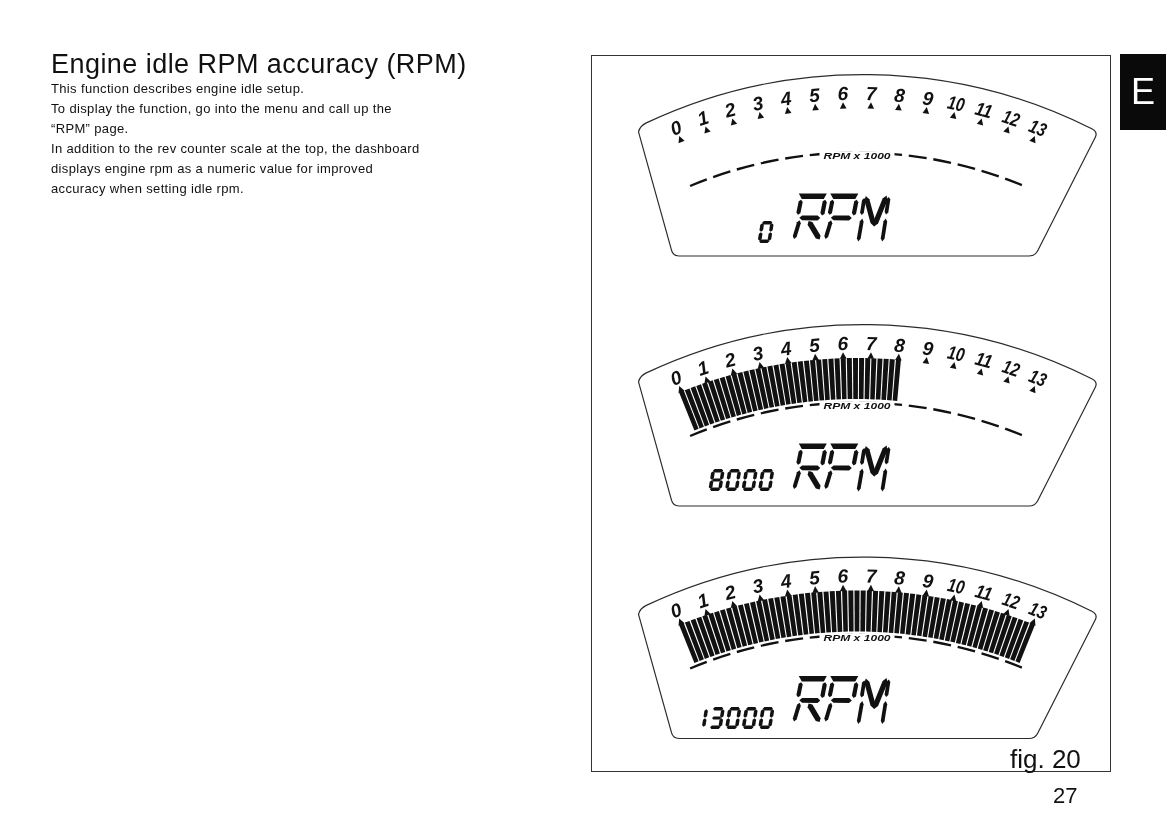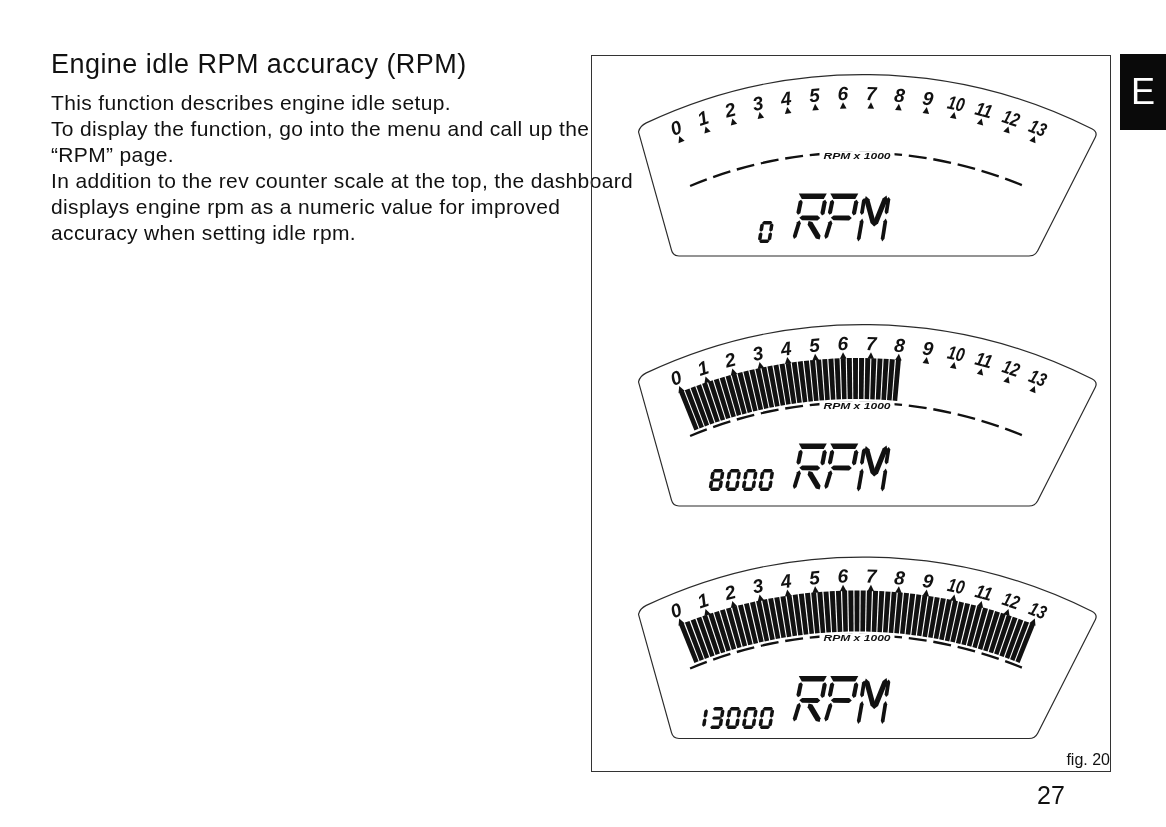--- a/index.html
+++ b/index.html
@@ -1,18 +1,18 @@
 <!DOCTYPE html>
 <html><head><meta charset="utf-8"><style>
 html,body{margin:0;padding:0;background:#fff;width:1166px;height:827px;overflow:hidden}
 body{font-family:"Liberation Sans",sans-serif;color:#111;position:relative}
 .abs{position:absolute}
 </style></head><body>
 <div class="abs" style="left:51px;top:50.6px;font-size:27px;line-height:27px;letter-spacing:0.45px">Engine idle RPM accuracy (RPM)</div>
-<div class="abs" style="left:51px;top:90px;font-size:21px;line-height:26px;letter-spacing:0.35px">This function describes engine idle setup.<br>To display the function, go into the menu and call up the<br>“RPM” page.<br>In addition to the rev counter scale at the top, the dashboard<br>displays engine rpm as a numeric value for improved<br>accuracy when setting idle rpm.</div>
+<div class="abs" style="left:51px;top:79px;font-size:13px;line-height:20px;letter-spacing:0.35px">This function describes engine idle setup.<br>To display the function, go into the menu and call up the<br>“RPM” page.<br>In addition to the rev counter scale at the top, the dashboard<br>displays engine rpm as a numeric value for improved<br>accuracy when setting idle rpm.</div>
 <div class="abs" style="left:591px;top:55px;width:518px;height:715px;border:1.2px solid #333"><svg width="520" height="717" viewBox="0 0 520 717">
       <path d="M 87,200 L 437,200 Q 443,200 445.7,194.7 L 503.3,81.3 Q 506,76 499.8,72.8 A 510 510 0 0 0 54.3,66.9 Q 48,70 46.5,75.8 L 79.5,194.2 Q 81,200 87,200 Z" fill="#fff" stroke="#2b2b2b" stroke-width="1.2"></path>
       <path d="M 98.1,130.0 A 432.5 432.5 0 0 1 431.2,129.7" fill="none" stroke="#111" stroke-width="2.4" stroke-dasharray="18 6.8"></path>
       <rect x="227.5" y="95.2" width="75" height="11.3" fill="#fff"></rect>
       <text x="0" y="0" transform="translate(265,102.9) scale(1.26,1)" font-family="Liberation Sans, sans-serif" font-size="9.6" font-weight="bold" font-style="italic" text-anchor="middle" fill="#111">RPM x 1000</text>
       <text transform="translate(83.9,71.5) rotate(-21.6)" x="0" y="7" font-family="Liberation Sans, sans-serif" font-size="19" font-weight="bold" font-style="italic" text-anchor="middle" fill="#111">0</text>
       <g transform="translate(89.4,85.5) rotate(-21.6)">
         <polygon points="0,-6 -3.3,0.5 3.3,0.5" fill="#111"></polygon>
       </g>
       <text transform="translate(110.7,61.8) rotate(-18.3)" x="0" y="7" font-family="Liberation Sans, sans-serif" font-size="19" font-weight="bold" font-style="italic" text-anchor="middle" fill="#111">1</text>
@@ -407,13 +407,13 @@
       <polygon points="272.3,624.5 270.1,626.4 268.1,639.0 269.6,641.5 271.8,639.6 273.8,627.0" fill="#111"></polygon>
       <polygon points="270.3,645.0 267.9,647.7 264.9,664.7 266.2,668.0 268.6,665.3 271.6,648.3" fill="#111"></polygon>
       <polygon points="273.8,622.5 272.4,627.1 278.5,649.6 282.1,652.9 283.5,648.3 277.4,625.8" fill="#111"></polygon>
       <polygon points="282.1,652.9 286.1,649.9 295.4,627.0 294.6,622.0 290.6,625.0 281.3,647.9" fill="#111"></polygon>
       <polygon points="296.8,623.5 294.6,625.5 292.6,638.4 294.1,641.0 296.3,639.0 298.3,626.1" fill="#111"></polygon>
       <polygon points="293.8,645.0 291.5,647.7 288.8,664.7 290.2,668.0 292.5,665.3 295.2,648.3" fill="#111"></polygon>
     </svg></div>
 <div class="abs" style="left:1120px;top:54px;width:46px;height:76px;background:#0a0a0a;color:#fff;font-size:36px;display:flex;align-items:center;justify-content:center">
     <span>E</span>
   </div>
-<div class="abs" style="left:1010px;top:749px;width:100px;text-align:right;font-size:16px;line-height:21.5px">fig. 20</div>
-<div class="abs" style="left:1001px;top:782.8px;width:100px;text-align:center;font-size:25px;line-height:25px">27</div>
+<div class="abs" style="left:1010px;top:749px;width:100px;font-size:26px;line-height:21.5px">fig. 20</div>
+<div class="abs" style="left:1053px;top:782.8px;width:100px;text-align:left;font-size:22px;line-height:25px">27</div>
 </body></html>

